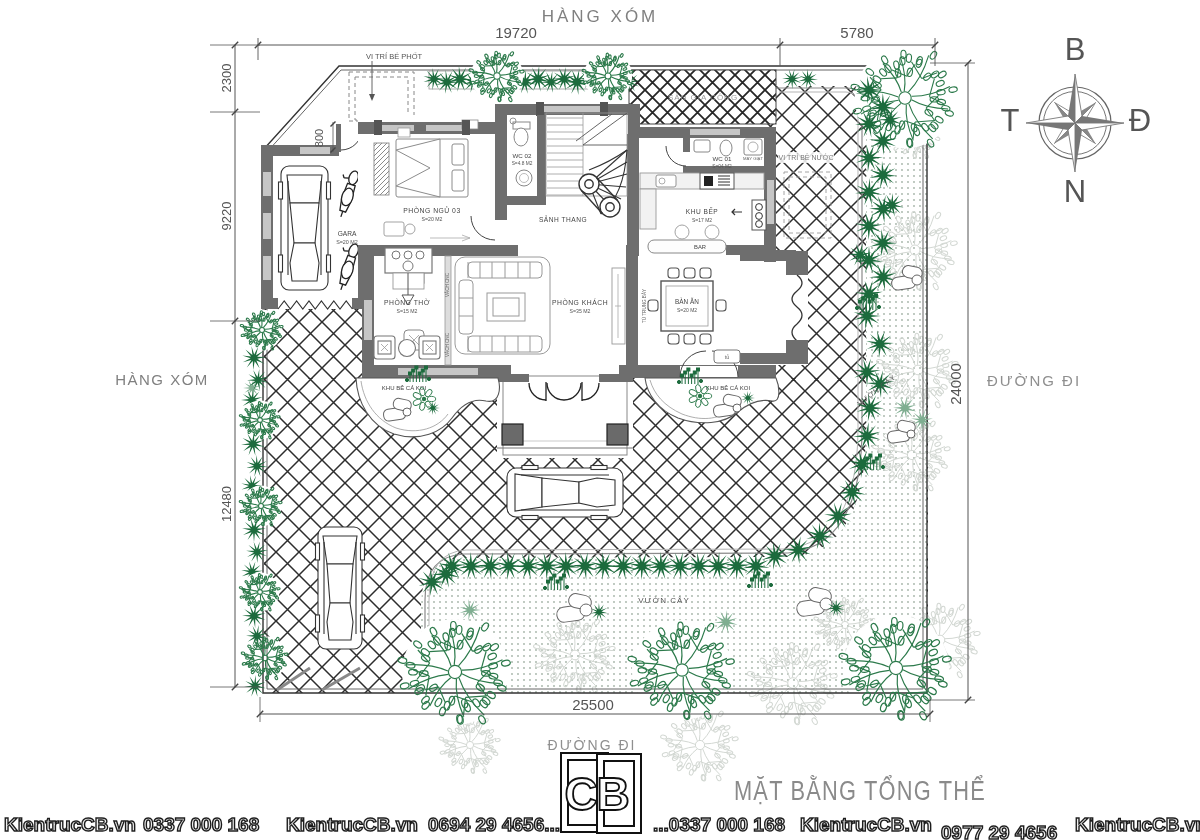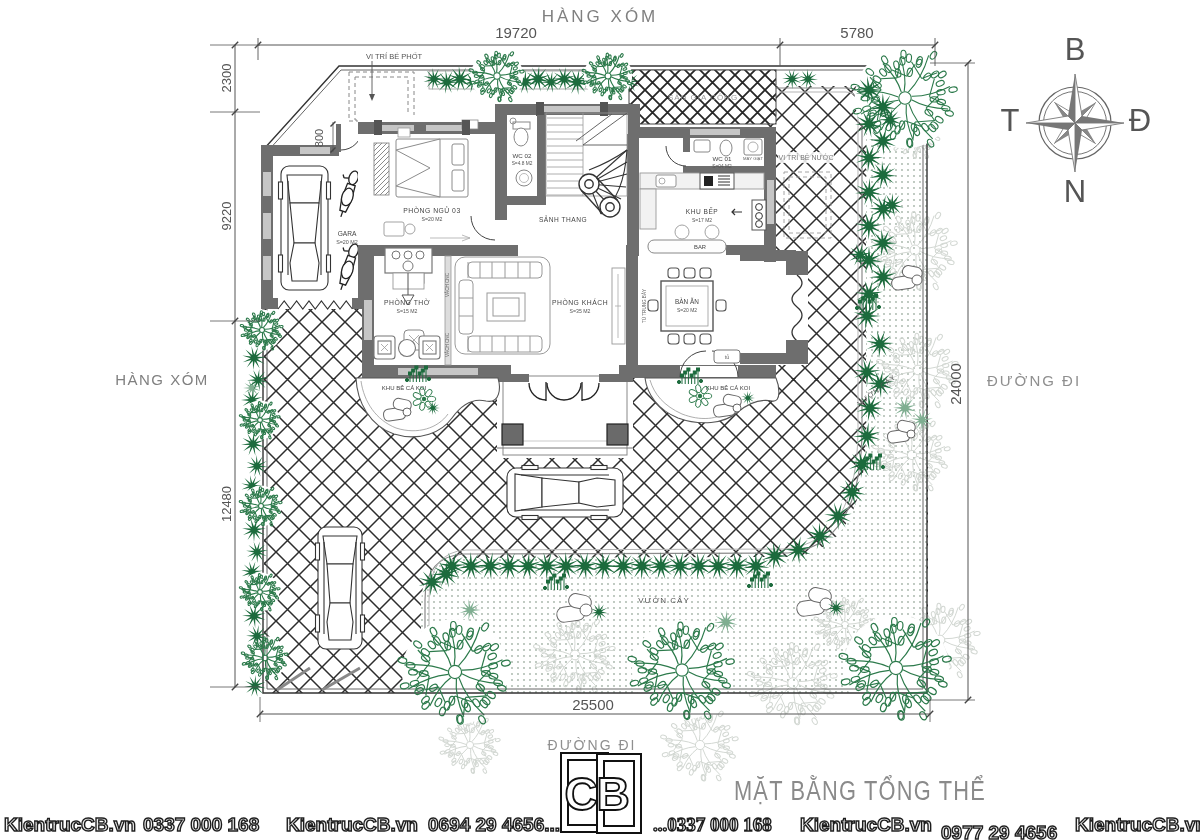--- a/index.html
+++ b/index.html
@@ -2568,17 +2568,17 @@
 <text x="613" y="810" font-size="46" font-weight="bold" fill="#fff" stroke="#111" stroke-width="1.8" text-anchor="middle">B</text>
 
 <text x="860" y="800" font-size="27" fill="#8a8a8a" text-anchor="middle" letter-spacing="1.5" textLength="252" lengthAdjust="spacingAndGlyphs">MẶT BẰNG TỔNG THỂ</text>
 </svg>
 
 <div style="position:absolute;left:0;top:814px;width:1052px;height:26px;font-size:19px;font-weight:bold;color:#ededed;-webkit-text-stroke:1.4px #1c1c1c;white-space:nowrap;">
 <span style="position:absolute;left:4px;">KientrucCB.vn</span>
 <span style="position:absolute;left:143px;">0337 000 168</span>
 <span style="position:absolute;left:286px;">KientrucCB.vn</span>
 <span style="position:absolute;left:428px;">0694 29 4656...</span>
-<span style="position:absolute;left:653px;font-family:Liberation Serif, serif;">...0337 000 168</span>
+<span style="position:absolute;left:653px;">...0337 000 168</span>
 <span style="position:absolute;left:800px;">KientrucCB.vn</span>
 <span style="position:absolute;left:941px;margin-top:8px;">0977 29 4656</span>
 <span style="position:absolute;left:1075px;">KientrucCB.vn</span>
 </div>
 </div>
 </body></html>

